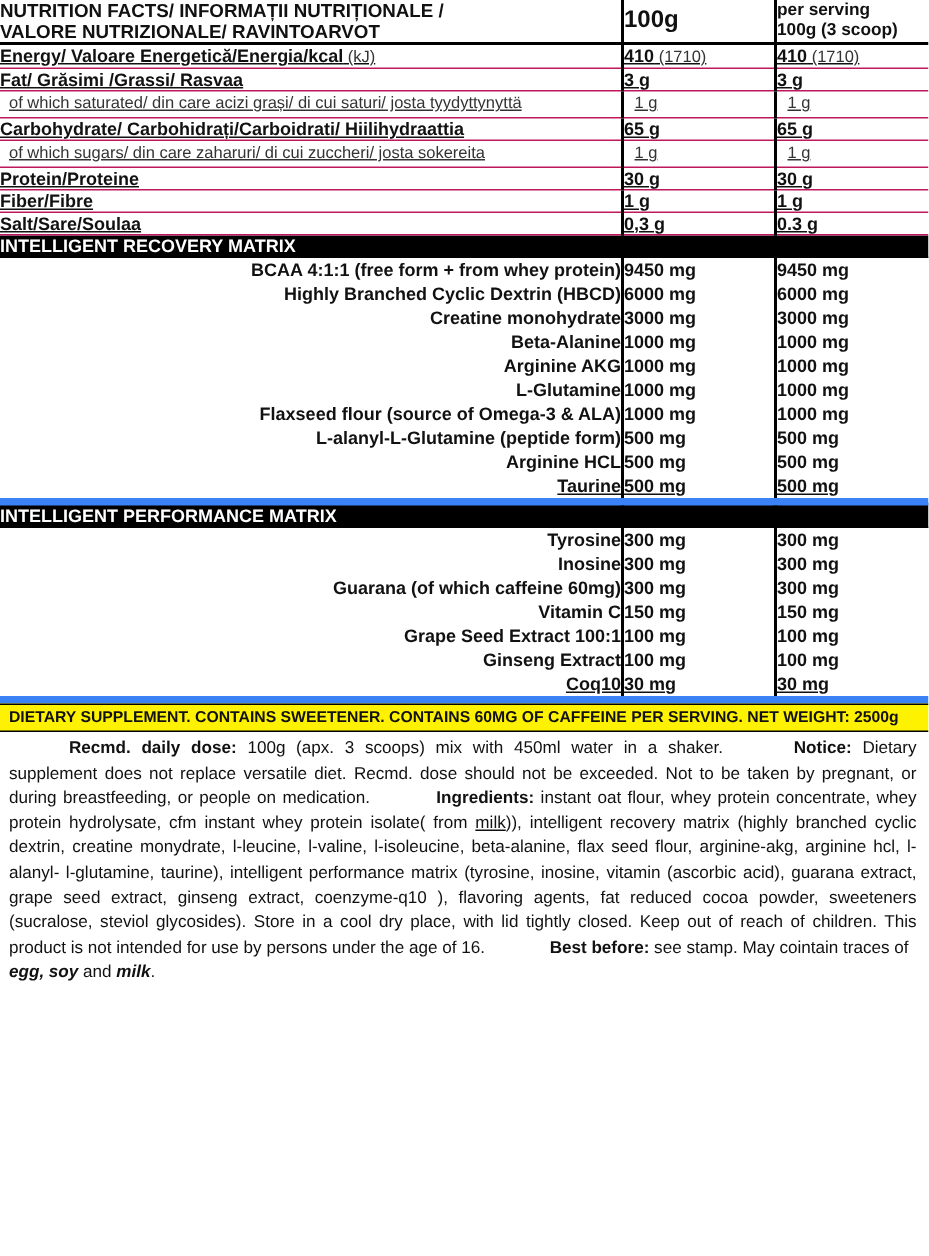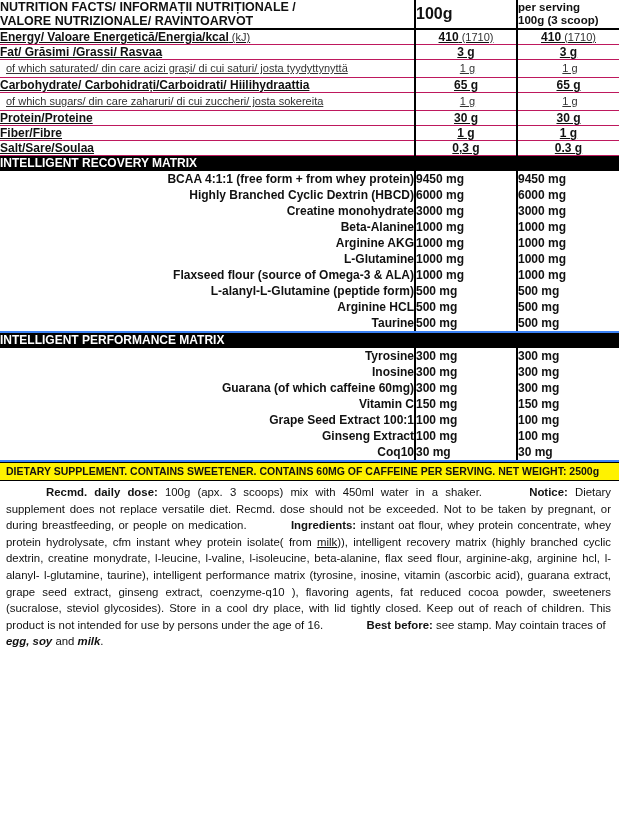--- a/index.html
+++ b/index.html
@@ -77,21 +77,20 @@
     color: #333;
     padding: 2px 4px 2px 6px;
     line-height: 13px;
   }
   .val {
     font-size: 12px;
     font-weight: bold;
     padding: 3px 4px 3px 7px;
     line-height: 14px;
     border-left: 2px solid #000;
-    text-align: center;
   }
   .val.sub {
     font-weight: normal;
     font-size: 11px;
     color: #333;
     padding: 2px 4px 2px 7px;
     line-height: 13px;
   }
   .kj {
     font-weight: normal;
@@ -127,21 +126,21 @@
     line-height: 16px;
     text-align: right;
   }
   .ival {
     font-size: 12px;
     font-weight: bold;
     padding: 1px 4px 1px 7px;
     line-height: 16px;
     border-left: 2px solid #000;
   }
-  .matrix-block-last td { border-bottom: 2px solid #3b82f6; }
+  .matrix-block-last td { border-bottom: 5px solid #3b82f6; text-decoration: underline; }
 
   .yellow-bar {
     background: #fff200;
     border-top: 1px solid #000;
     border-bottom: 1px solid #000;
     font-size: 10.5px;
     font-weight: bold;
     padding: 2px 6px 2px 6px;
     line-height: 13px;
   }

